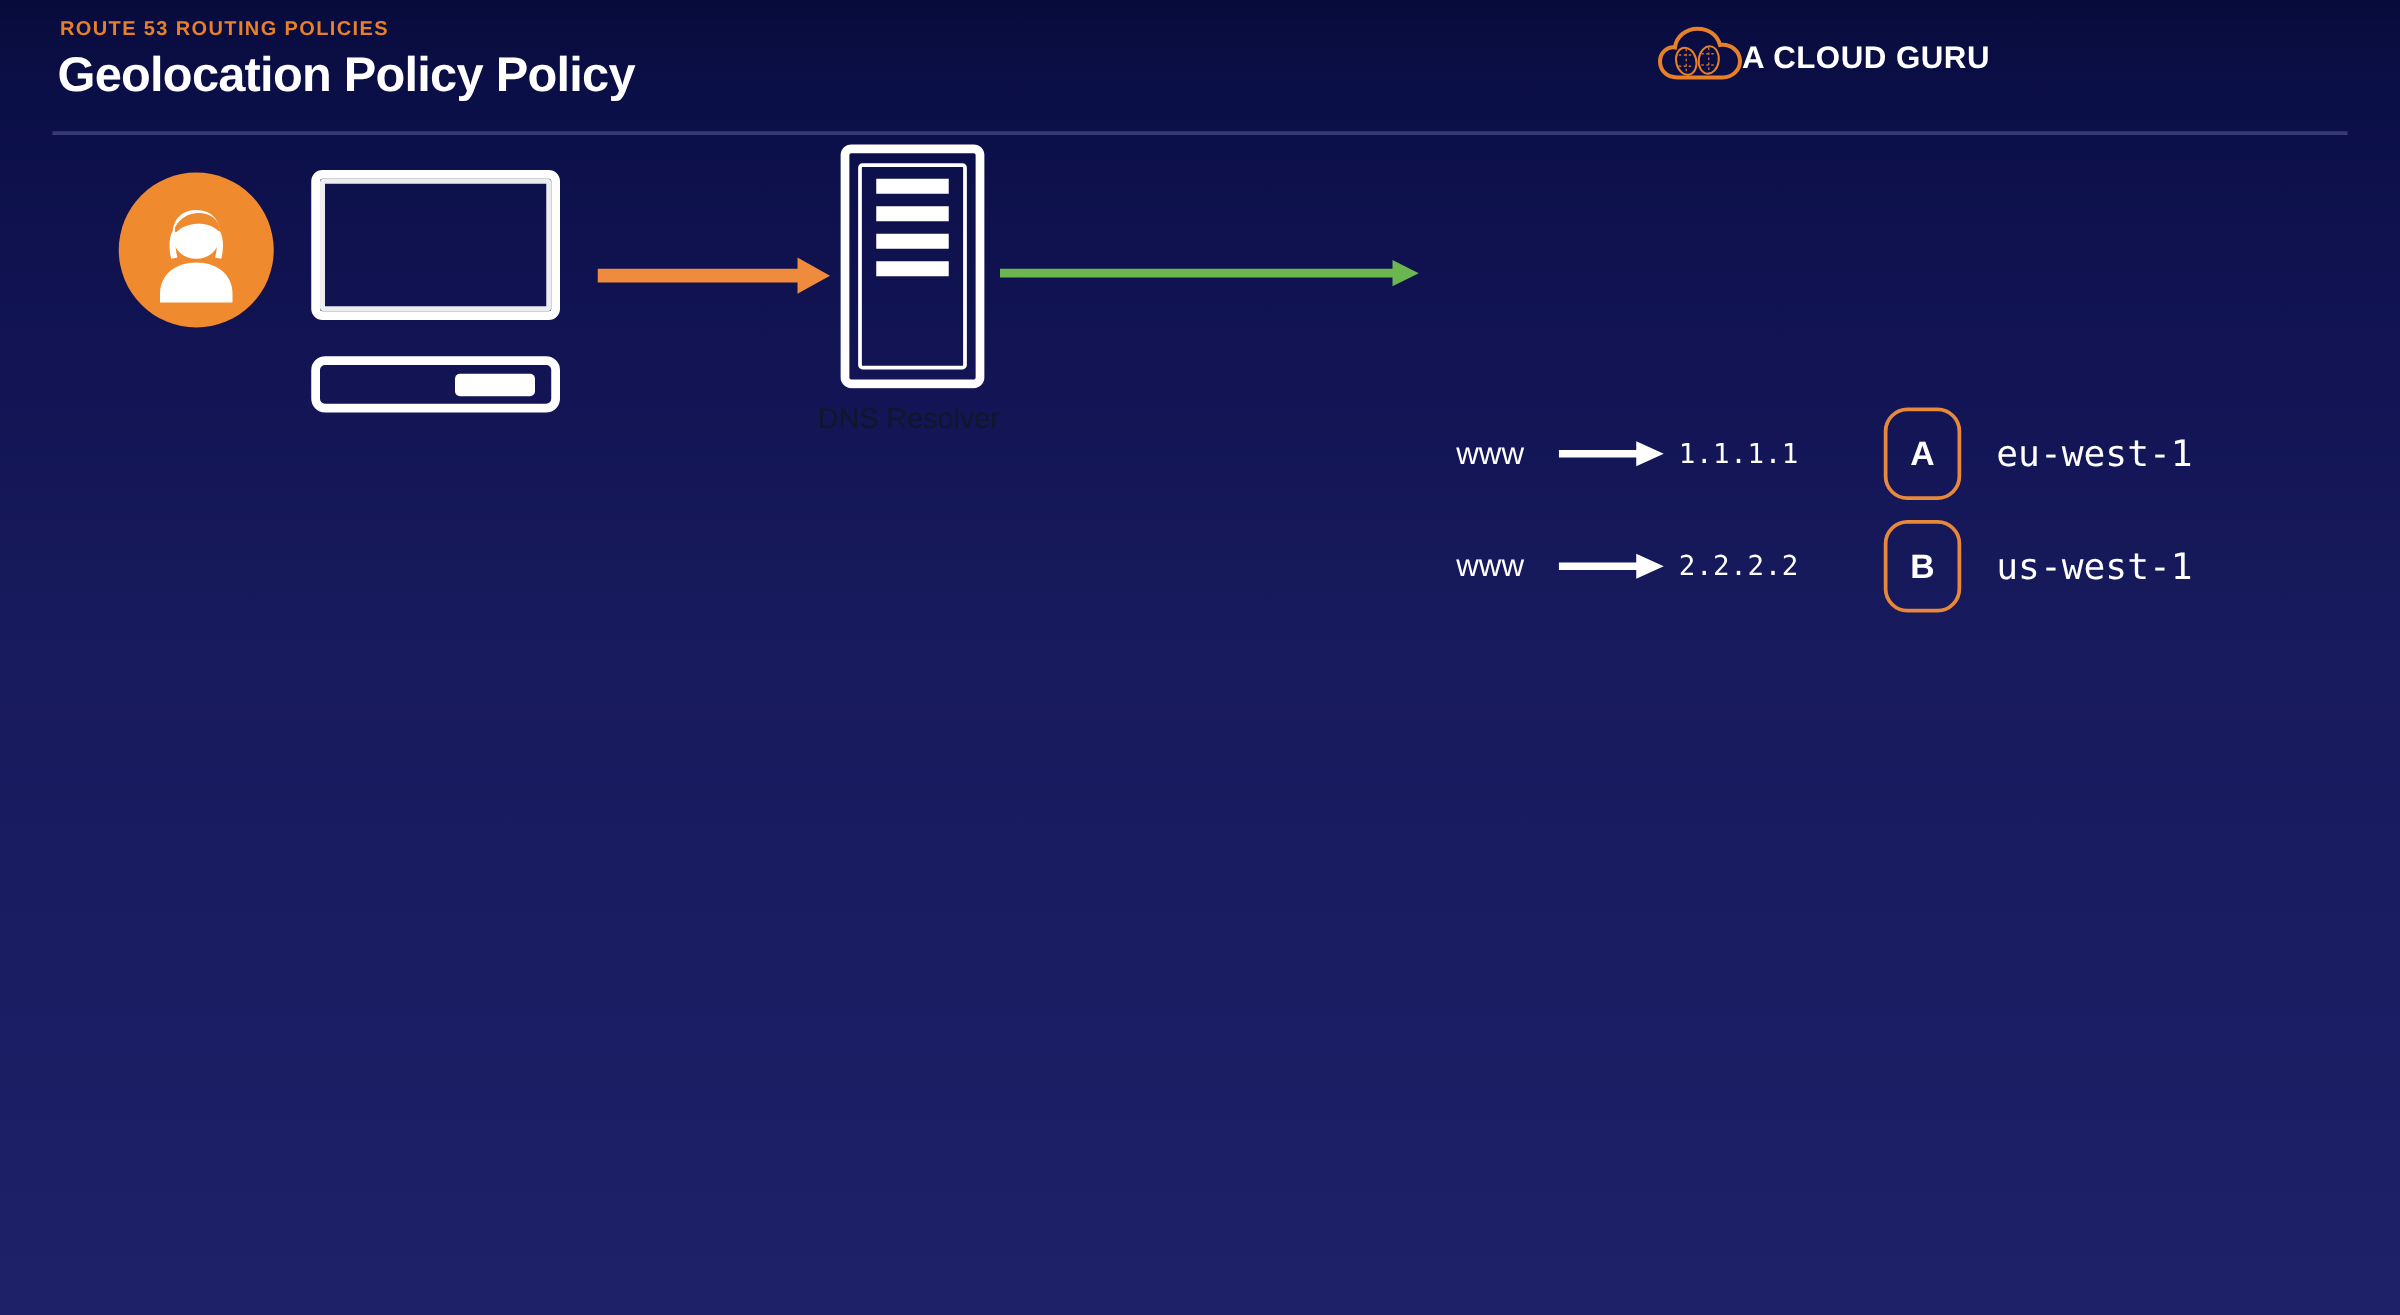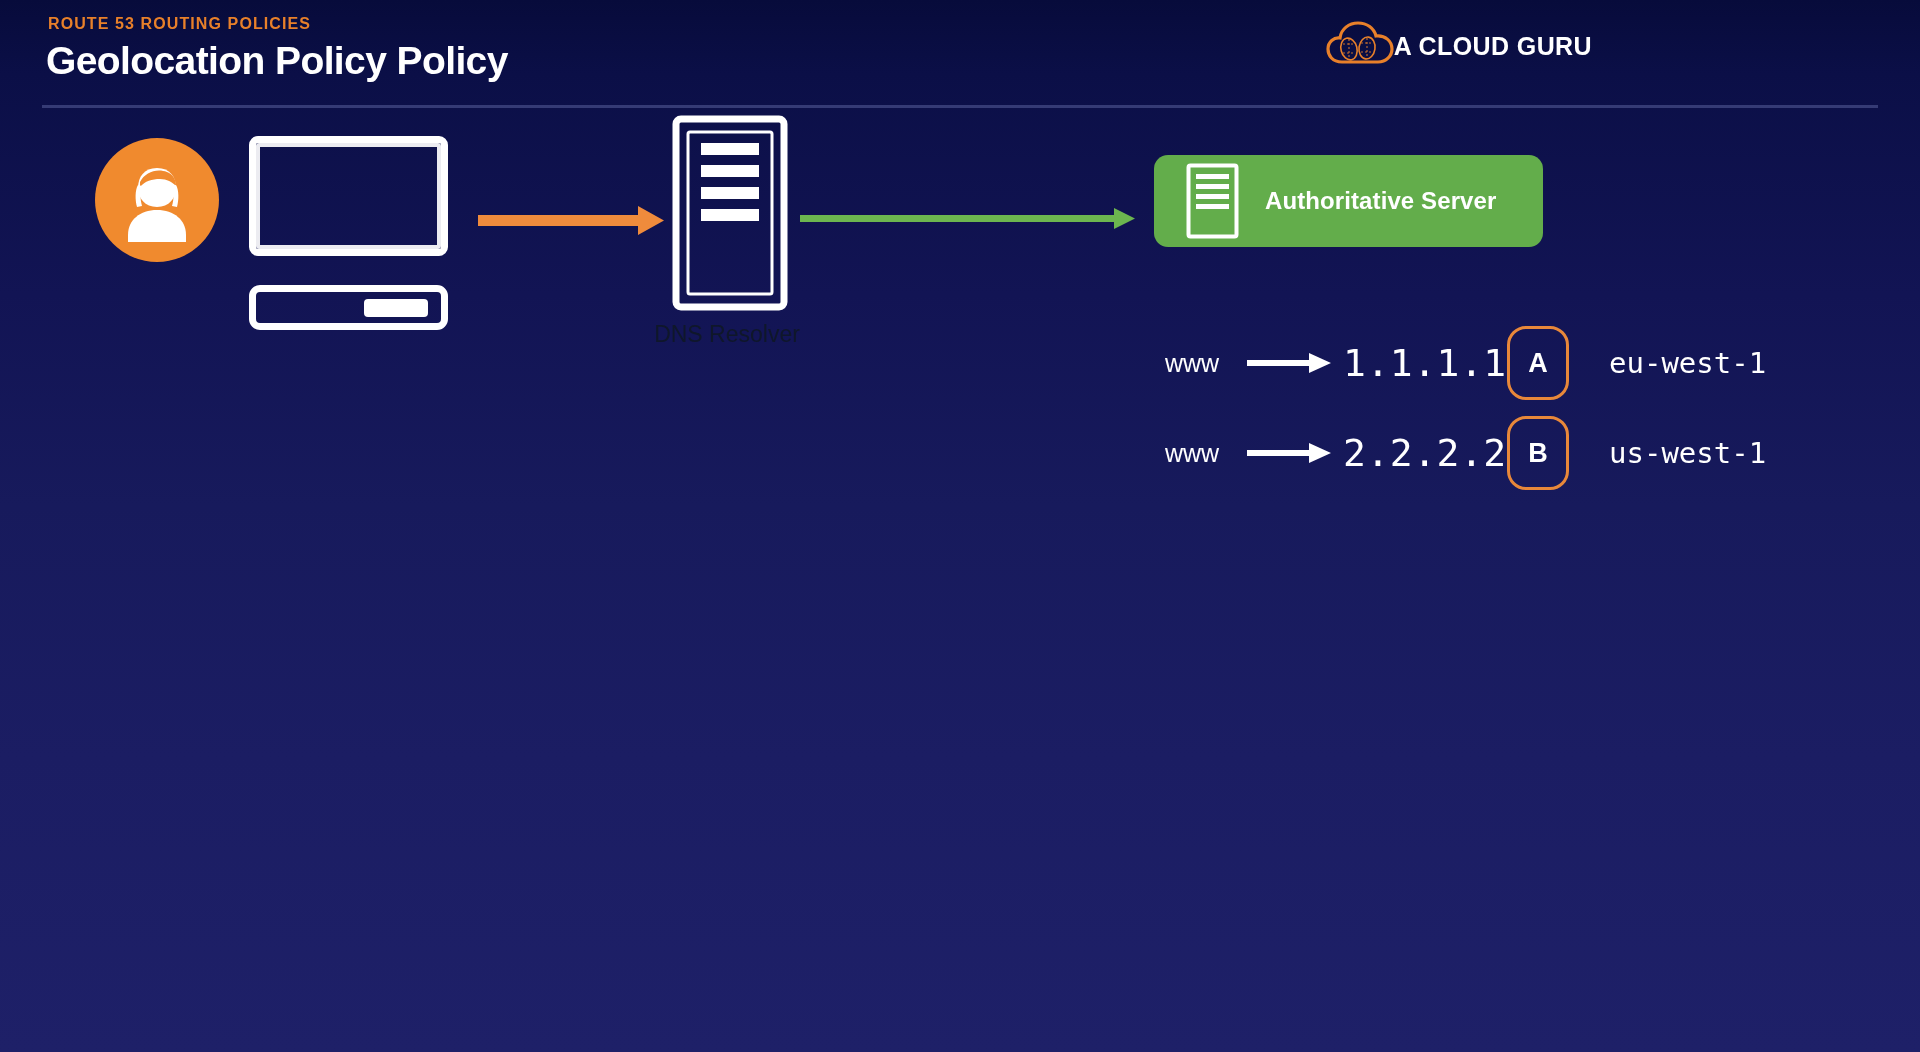--- a/index.html
+++ b/index.html
@@ -133,32 +133,32 @@
   }
   .rec-name {
     width:82px;
     font-family:Liberation Sans, sans-serif;
     font-size:25px; color:#ffffff; letter-spacing:0px;
   }
   .rec-arrow { width:96px; display:flex; align-items:center; }
   .rec-ip {
     width:150px;
     font-family:"DejaVu Sans Mono", monospace;
-    font-size:38px; color:#ffffff; letter-spacing:0.5px;
+    font-size:22px; color:#ffffff; letter-spacing:0.5px;
     white-space:nowrap;
   }
   .rec-badge {
     width:62px; height:74px;
     border:3px solid #e8883a; border-radius:19px;
     display:flex; align-items:center; justify-content:center;
     font-size:27px; font-weight:bold; color:#ffffff;
     margin-left:14px;
   }
   .rec-region {
-    margin-left:40px;
+    margin-left:28px;
     font-family:"DejaVu Sans Mono", monospace;
     font-size:29px; color:#ffffff; white-space:nowrap;
   }
 </style>
 </head>
 <body>
 
 <div id="header">
 
   <div id="eyebrow">ROUTE 53 ROUTING POLICIES</div>
@@ -221,30 +221,20 @@
       <rect x="4" y="4" width="108" height="188" rx="5" ry="5" fill="none" stroke="#ffffff" stroke-width="7"></rect>
       <rect x="16" y="17" width="84" height="162" rx="2" ry="2" fill="none" stroke="#ffffff" stroke-width="3"></rect>
       <rect x="29" y="28" width="58" height="12" fill="#ffffff"></rect>
       <rect x="29" y="50" width="58" height="12" fill="#ffffff"></rect>
       <rect x="29" y="72" width="58" height="12" fill="#ffffff"></rect>
       <rect x="29" y="94" width="58" height="12" fill="#ffffff"></rect>
     </svg>
     <div id="resolver-label">DNS Resolver</div>
   </div>
 
-  <div id="auth-box">
-    <svg width="53" height="76" viewBox="0 0 53 76">
-      <rect x="2.5" y="2.5" width="48" height="71" rx="2" ry="2" fill="none" stroke="#ffffff" stroke-width="4"></rect>
-      <rect x="10" y="11" width="33" height="5" fill="#ffffff"></rect>
-      <rect x="10" y="21" width="33" height="5" fill="#ffffff"></rect>
-      <rect x="10" y="31" width="33" height="5" fill="#ffffff"></rect>
-      <rect x="10" y="41" width="33" height="5" fill="#ffffff"></rect>
-    </svg>
-    <span id="auth-label">Authoritative Server</span>
-  </div>
 
   <div id="records">
 
     <div class="record-row">
       <span class="rec-name">www</span>
       <span class="rec-arrow">
         <svg width="86" height="22" viewBox="0 0 86 22">
           <path d="M0 8 L62 8 L62 1 L84 11 L62 21 L62 14 L0 14 Z" fill="#ffffff"></path>
         </svg>
       </span>

